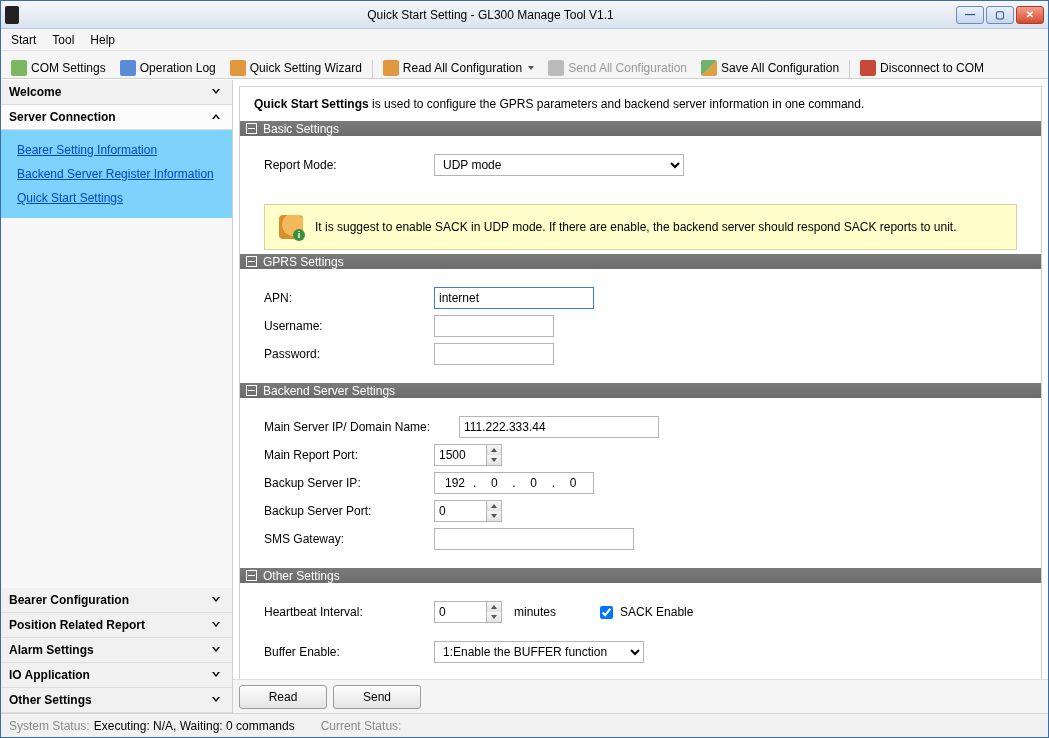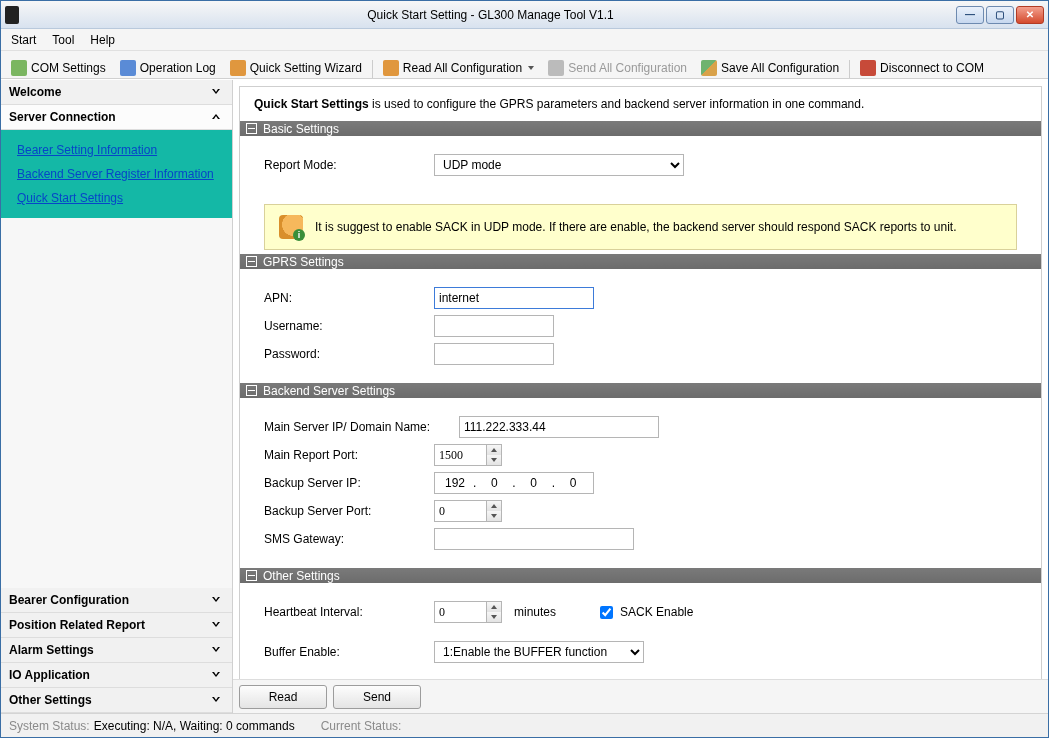--- a/index.html
+++ b/index.html
@@ -36,41 +36,41 @@
   .sb-fill{ flex:1;}
   .sb-bottom{ flex:0 0 auto;}
   .sb-item{ height:25px; display:flex; align-items:center; justify-content:space-between; padding:0 10px 0 8px; border-bottom:1px solid #ddd; background:#f1f1f1;}
   .sb-item .lbl{ font-weight:bold;}
   .sb-item.active{ background:#fcfcfc;}
   .sb-item .chev{ width:10px; height:10px; position:relative;}
   .chev.down::before{content:"";position:absolute;left:0;top:2px;width:0;height:0;border-left:4px solid transparent;border-right:4px solid transparent;border-top:5px solid #000;}
   .chev.down::after{content:"";position:absolute;left:2px;top:2px;width:0;height:0;border-left:2px solid transparent;border-right:2px solid transparent;border-top:3px solid #f1f1f1;}
   .chev.up::before{content:"";position:absolute;left:0;top:2px;width:0;height:0;border-left:4px solid transparent;border-right:4px solid transparent;border-bottom:5px solid #000;}
   .chev.up::after{content:"";position:absolute;left:2px;top:4px;width:0;height:0;border-left:2px solid transparent;border-right:2px solid transparent;border-bottom:3px solid #fcfcfc;}
-  .sb-links{ padding:8px 0 8px 16px; background:#14b8a6;}
+  .sb-links{ padding:8px 0 8px 16px; background:#7dd3fc;}
   .sb-links a{ display:block; color:#0645c8; text-decoration:underline; padding:5px 0;}
   
   .main{ flex:1; display:flex; flex-direction:column; min-height:0;}
   .content{ flex:1; overflow:auto; padding:6px; }
   .panel{ border:1px solid #cfcfcf; background:#fff;}
   .intro{ padding:10px 14px; color:#000;}
   .intro b{ font-weight:bold;}
   .section-h{ background:linear-gradient(to bottom,#7a7a7a,#6c6c6c); color:#fff; height:15px; display:flex; align-items:center; padding:0 6px; gap:6px;}
   .boxicon{ width:11px;height:11px;border:1px solid #fff; position:relative;}
   .boxicon::after{content:"";position:absolute;left:1px;right:1px;top:4px;height:1px;background:#fff;}
   .section-b{ padding:12px 24px;}
   .frow{ display:flex; align-items:center; margin:6px 0;}
   .flabel{ width:170px; color:#000;}
   .hint{ margin:10px 24px 4px 24px; background:#ffffcc; border:1px solid #d9d19a; display:flex; align-items:center; gap:12px; padding:10px 14px; color:#000;}
   .hint .ic{ width:24px;height:24px; background:radial-gradient(circle at 60% 40%, #f6b85c 0 55%, #d98f2b 56% 100%); border-radius:4px; position:relative;}
   .hint .ic::after{content:"i"; position:absolute; right:-2px; bottom:-2px; width:12px;height:12px;border-radius:50%;background:#3a8f3a;color:#fff;font-size:9px;font-weight:bold;display:flex;align-items:center;justify-content:center;}
   select,input[type=text]{ border:1px solid #b5b5b5; height:22px; padding:0 4px; background:#fff;}
   input.hl{ border:1px solid #3d7bd9; }
   .spinner{ display:flex; align-items:stretch; height:22px;}
-  .spinner input{ width:52px; border-right:none; height:22px;font-family:Liberation Serif, serif;}
+  .spinner input{ width:52px; border-right:none; height:22px;}
   .spinbtns{ width:16px; display:flex; flex-direction:column; border:1px solid #b5b5b5;}
   .spinbtns div{ flex:1; background:linear-gradient(to bottom,#f6f6f6,#e3e3e3); display:flex; align-items:center; justify-content:center;}
   .spinbtns div::before{content:"";width:0;height:0;border-left:3px solid transparent;border-right:3px solid transparent;}
   .spinbtns .u::before{border-bottom:4px solid #555;}
   .spinbtns .d::before{border-top:4px solid #555;}
   .ipbox{ border:1px solid #b5b5b5; height:22px; padding:0 6px; display:flex; align-items:center; gap:4px; background:#fff;justify-content:space-between;}
   .ipbox span{ width:28px; text-align:center;}
   .cb{ display:flex; align-items:center; gap:4px;}
   .cb input{ width:13px;height:13px;}
   

